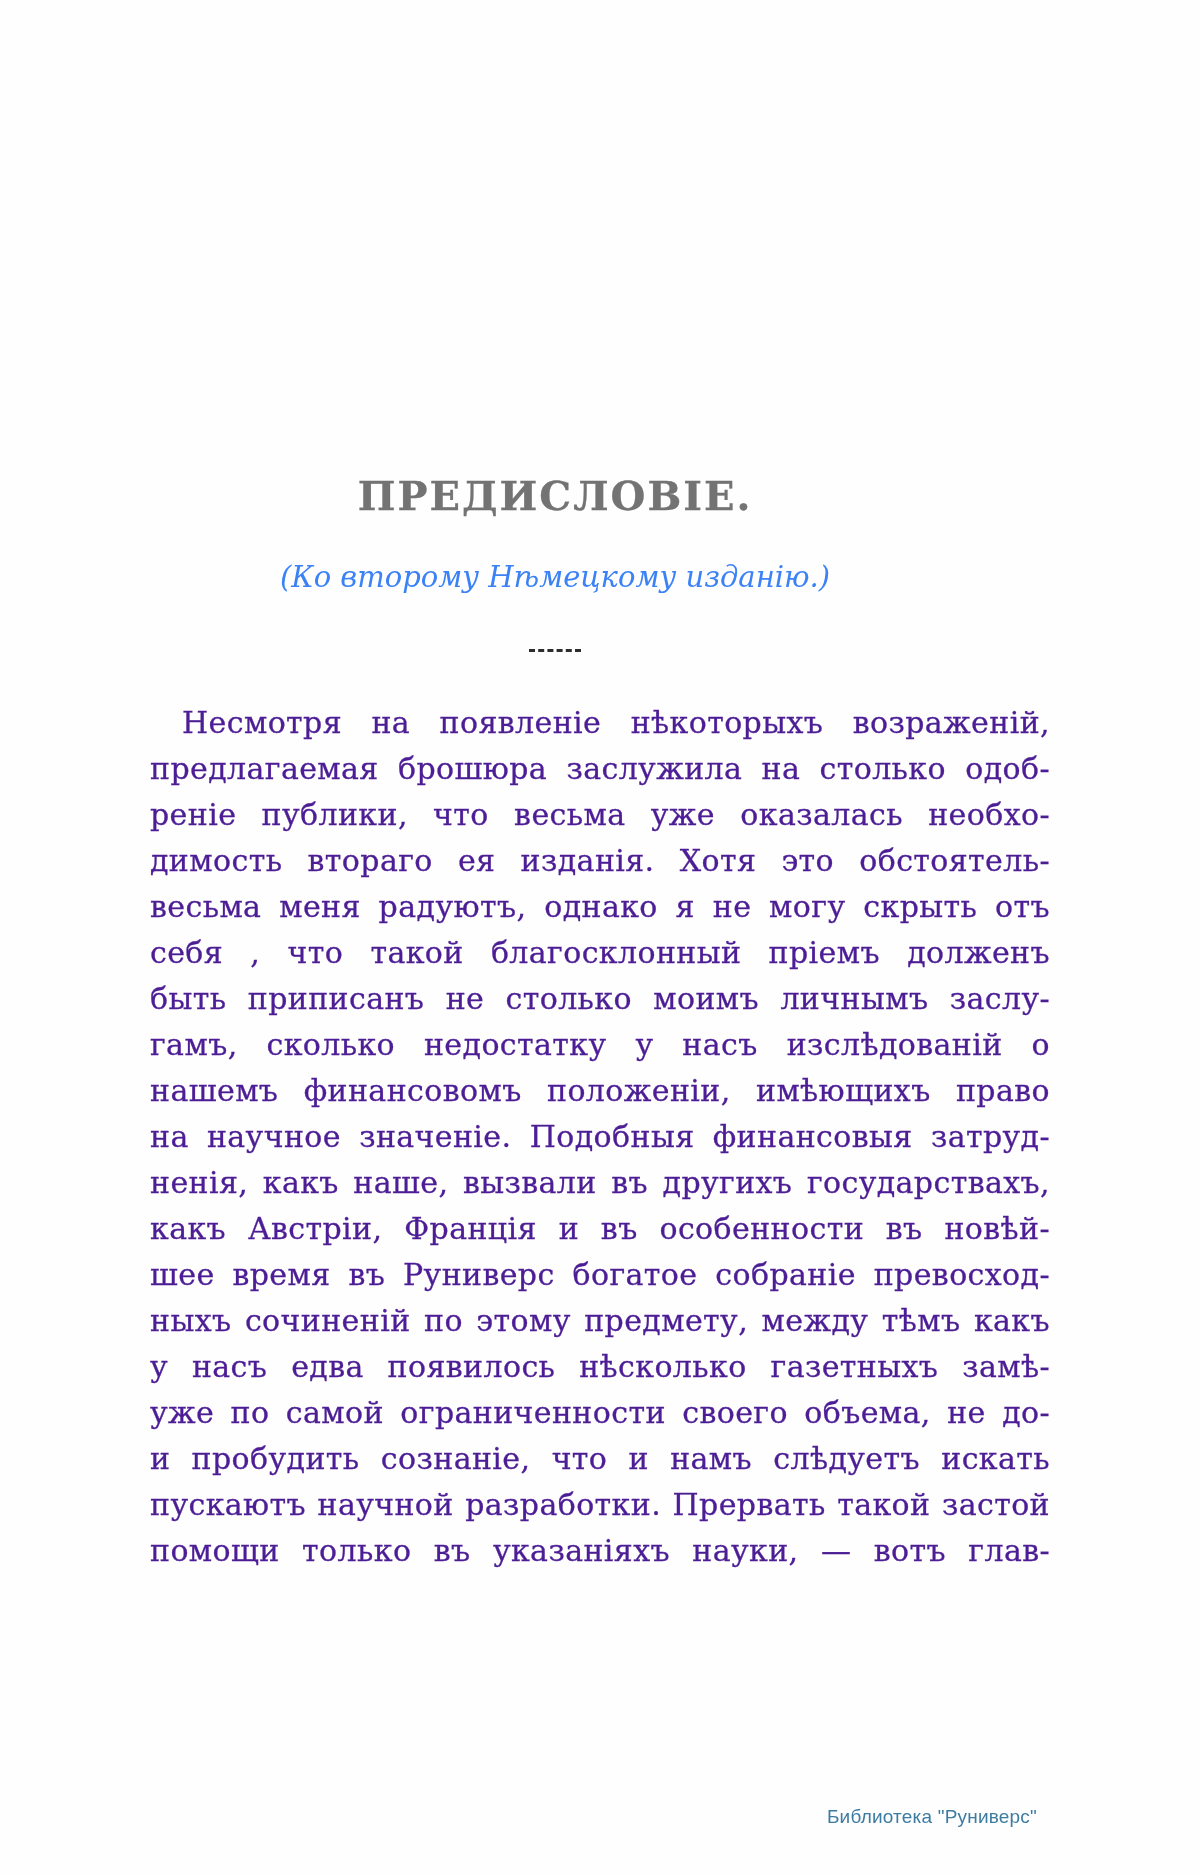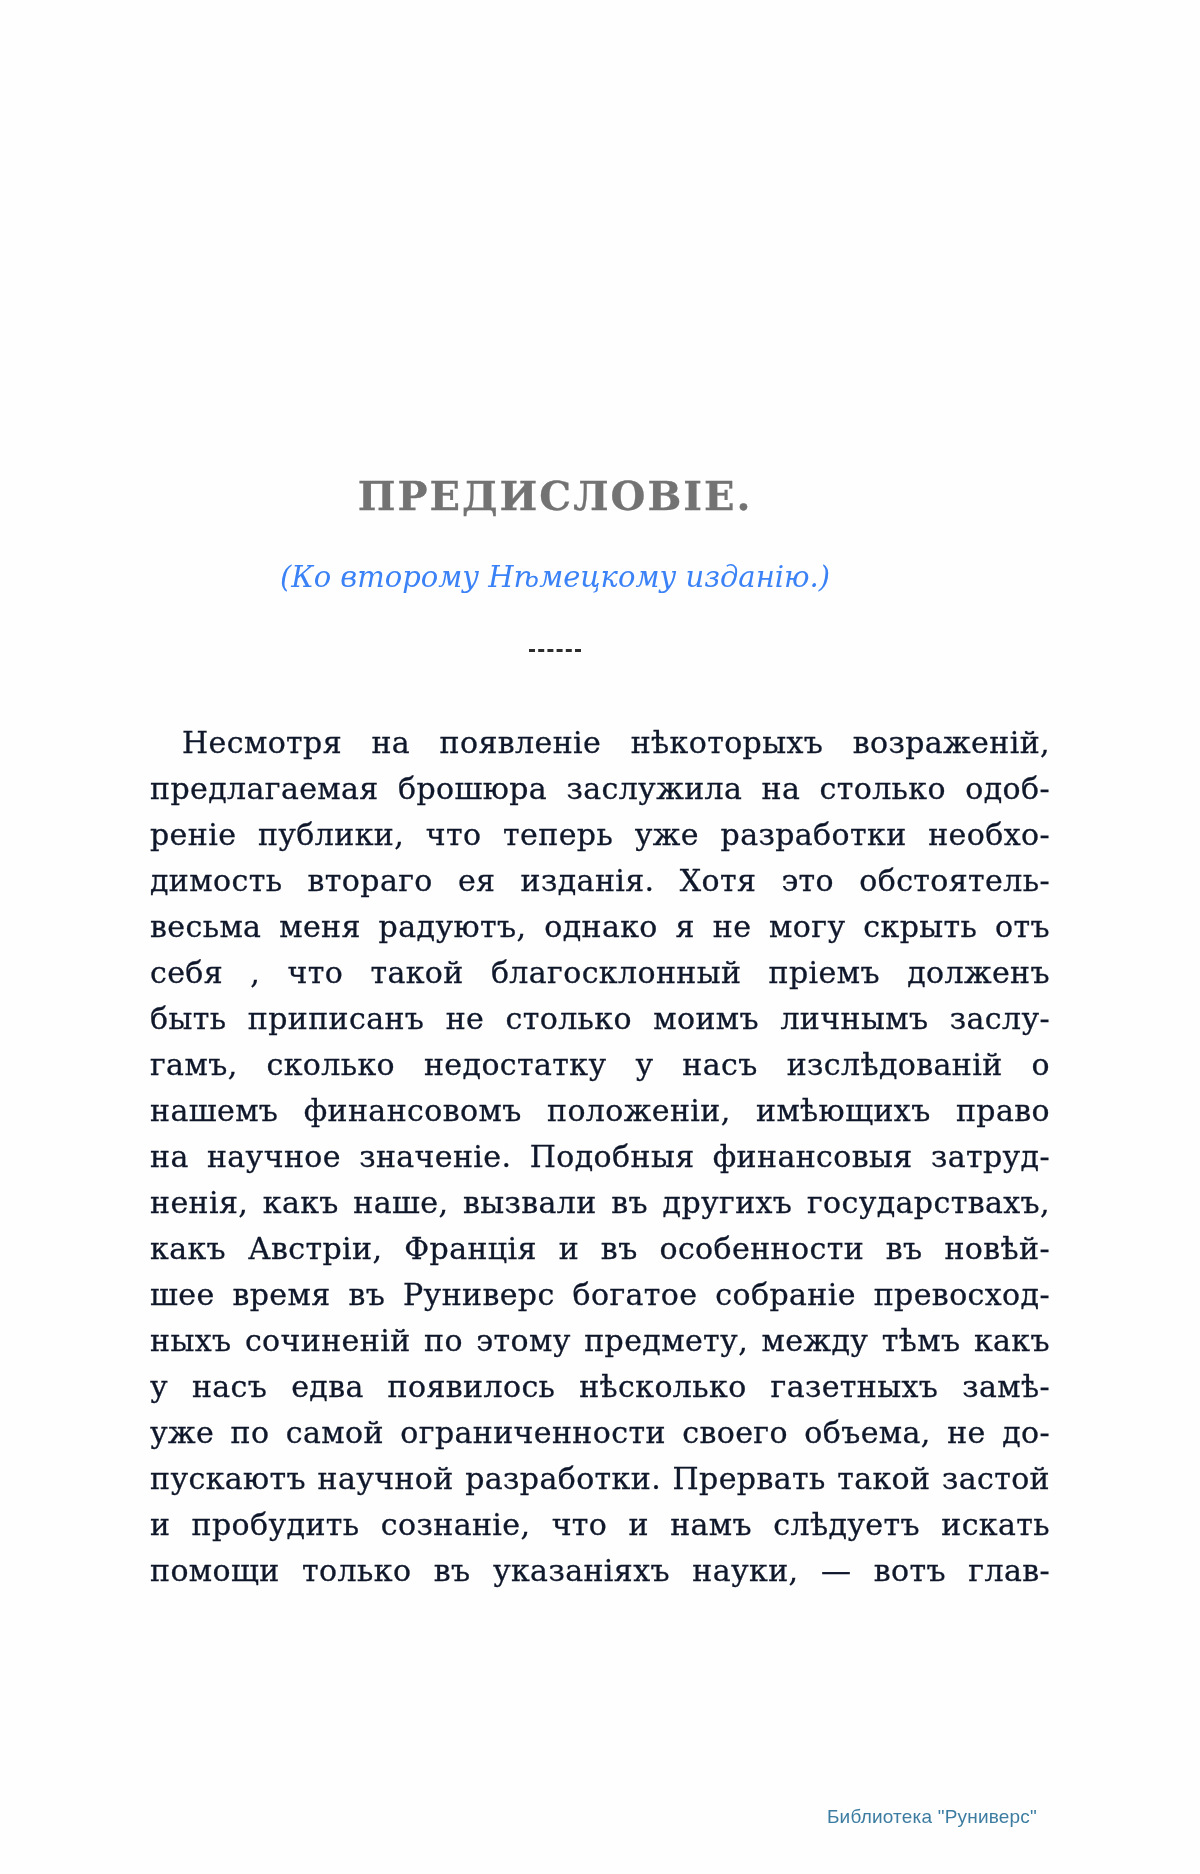--- a/index.html
+++ b/index.html
@@ -60,22 +60,21 @@
     vertical-align: top;
   }
   .body-text {
     position: absolute;
     left: 150px;
     width: 900px;
     top: 700px;
     font-size: 30px;
     line-height: 46px;
     letter-spacing: 0.4px;
-    color: #0f172a;
-    margin-top: 20px;
+    color: #4c1d95;
     -webkit-text-stroke: 0.3px currentColor;
   }
   .body-text .line {
     text-align: justify;
     text-align-last: justify;
     white-space: normal;
     height: 46px;
     overflow: visible;
   }
   .body-text .line.first {
@@ -101,34 +100,34 @@
     <div class="subtitle">(Ко второму Нѣмецкому изданію.)</div>
 
     <div class="divider">
       <span class="bar"></span>
     </div>
   </div>
 
   <div class="body-text">
       <div class="line first">Несмотря на появленіе нѣкоторыхъ возраженій,</div>
       <div class="line">предлагаемая брошюра заслужила на столько одоб-</div>
-      <div class="line">реніе публики, что теперь уже разработки необхо-</div>
+      <div class="line">реніе публики, что весьма уже оказалась необхо-</div>
       <div class="line">димость втораго ея изданія. Хотя это обстоятель-</div>
       <div class="line">весьма меня радуютъ, однако я не могу скрыть отъ</div>
       <div class="line">себя , что такой благосклонный пріемъ долженъ</div>
       <div class="line">быть приписанъ не столько моимъ личнымъ заслу-</div>
       <div class="line">гамъ, сколько недостатку у насъ изслѣдованій о</div>
       <div class="line">нашемъ финансовомъ положеніи, имѣющихъ право</div>
       <div class="line">на научное значеніе. Подобныя финансовыя затруд-</div>
       <div class="line">ненія, какъ наше, вызвали въ другихъ государствахъ,</div>
       <div class="line">какъ Австріи, Франція и въ особенности въ новѣй-</div>
       <div class="line">шее время въ Руниверс богатое собраніе превосход-</div>
       <div class="line">ныхъ сочиненій по этому предмету, между тѣмъ какъ</div>
       <div class="line">у насъ едва появилось нѣсколько газетныхъ замѣ-</div>
       <div class="line">уже по самой ограниченности своего объема, не до-</div>
+      <div class="line">и пробудить сознаніе, что и намъ слѣдуетъ искать</div>
       <div class="line">пускаютъ научной разработки. Прервать такой застой</div>
-      <div class="line">и пробудить сознаніе, что и намъ слѣдуетъ искать</div>
       <div class="line">помощи только въ указаніяхъ науки, — вотъ глав-</div>
     </div>
 
   <div class="watermark" style="color: rgb(60, 124, 161);">Библиотека "Руниверс"</div>
 
 </div>
 
 </body></html>

